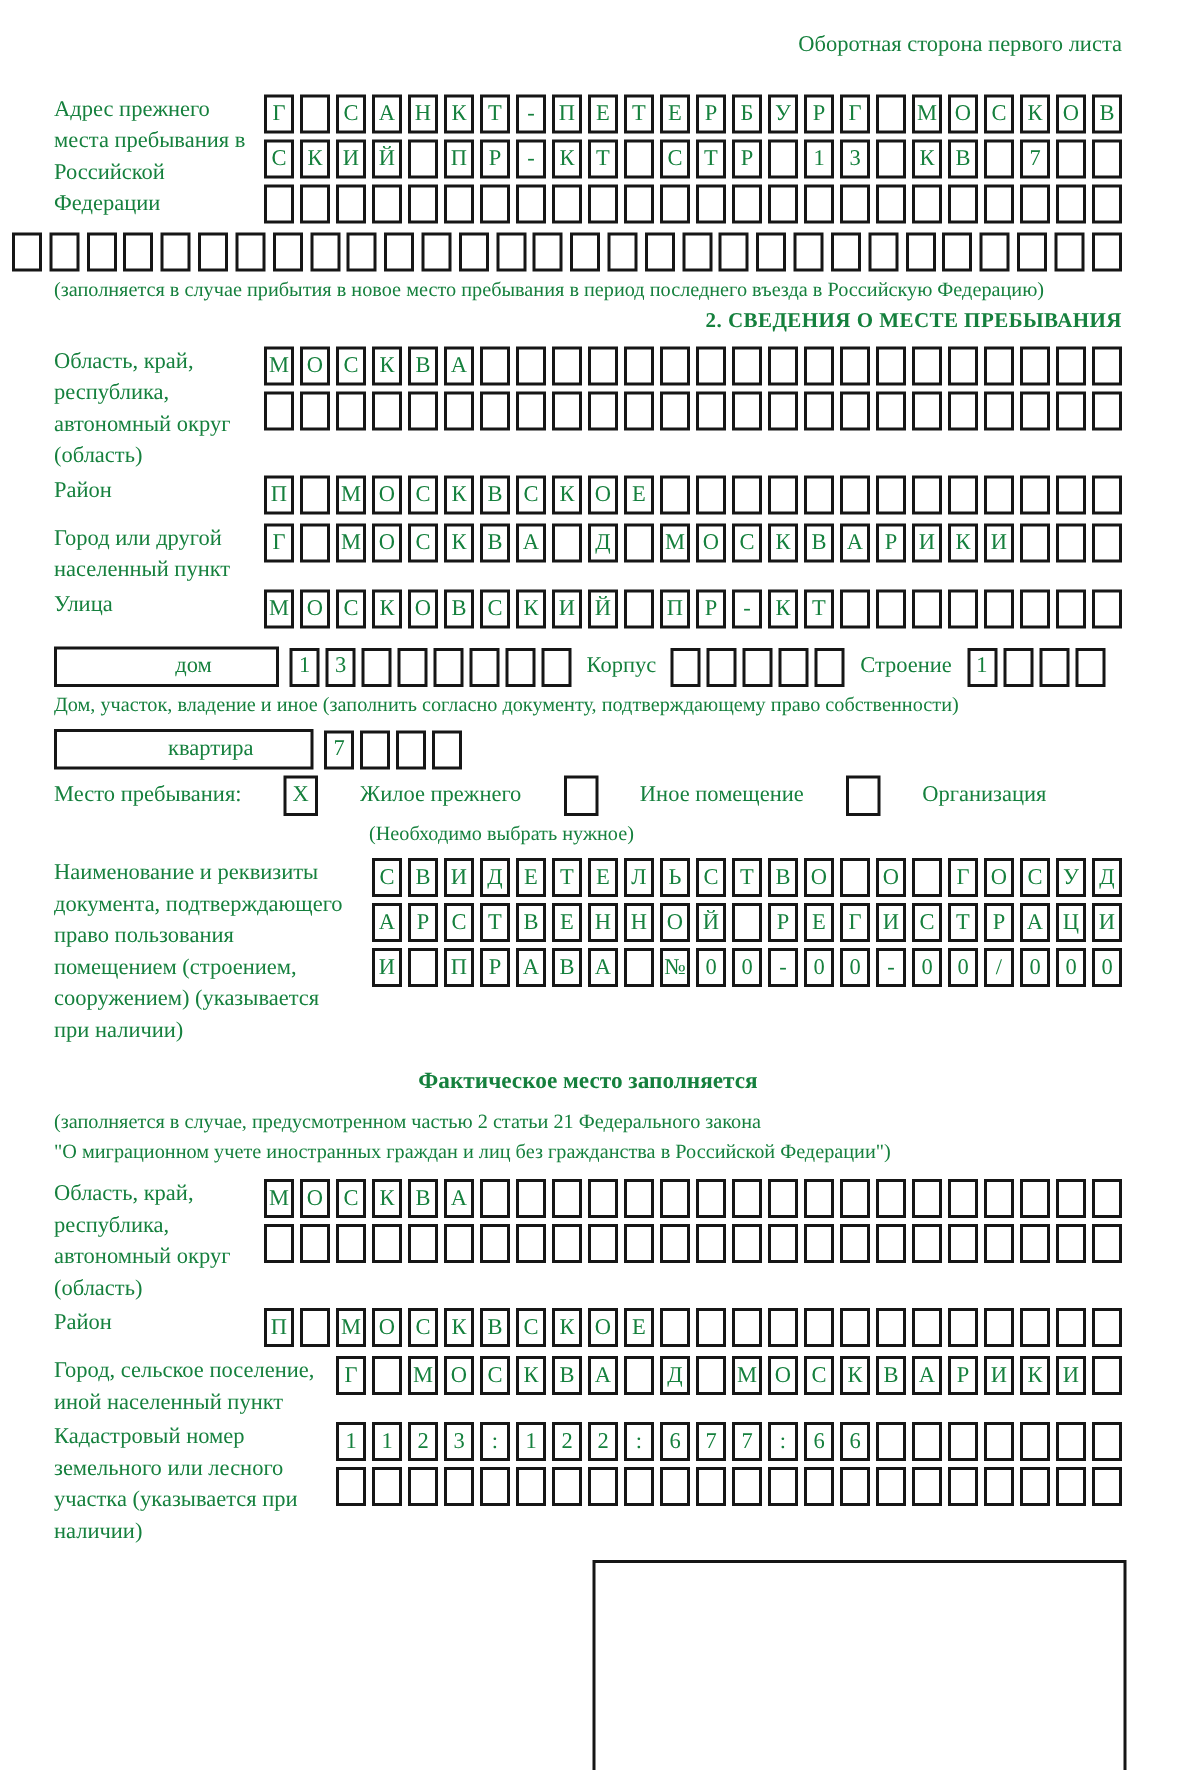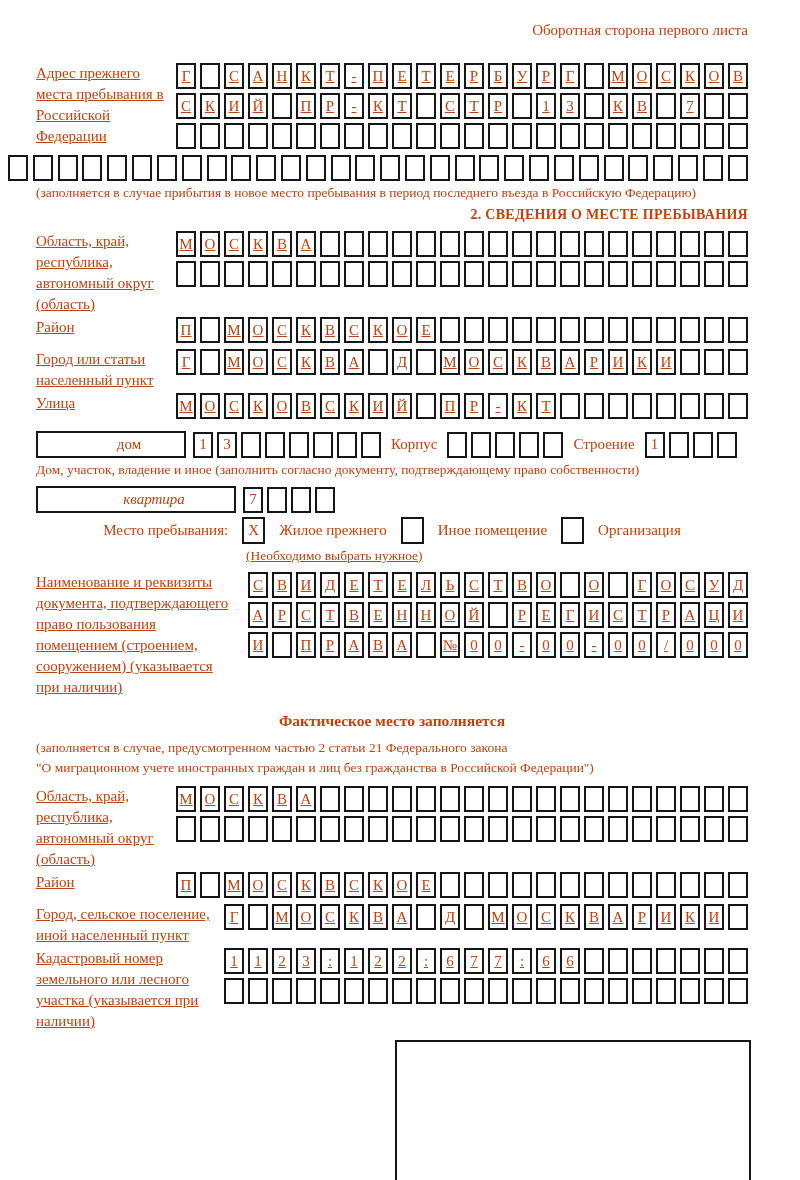--- a/index.html
+++ b/index.html
@@ -1,47 +1,47 @@
 <!DOCTYPE html>
 <html><head>
 <meta charset="utf-8">
 <style>
   html,body{margin:0;padding:0;background:#fff;}
   .page{
     position:relative;width:800px;height:1180px;box-sizing:border-box;
-    padding:14px 52px 0 36px;background:#fff;color:#c2410c;
+    padding:14px 52px 0 36px;background:#fff;color:#15803d;
     font-family:"Liberation Serif","DejaVu Serif",serif;overflow:hidden;
   }
   .header-note{text-align:right;font-size:15px;margin:8px 0 24px;}
   
   .cell{
     box-sizing:border-box;flex:0 0 20px;width:20px;height:26px;
     border:2px solid #161616;display:inline-flex;align-items:center;justify-content:center;
     font-size:15px;background:#fff;
   }
   .cellrow{display:flex;gap:4px;justify-content:flex-end;margin-bottom:4px;}
   .cells-inline{display:inline-flex;gap:4px;}
   .rows{margin-left:auto;}
-  .fieldblock{display:flex;align-items:flex-start;margin-bottom:2px;text-decoration:underline;}
+  .fieldblock{display:flex;align-items:flex-start;margin-bottom:2px;}
   .flabel{font-size:15px;line-height:21px;padding-right:6px;}
   .fullrow{margin-left:-28px;width:740px;justify-content:space-between;gap:0;}
   .note{font-size:13.5px;}
   .center{}
   h2{font-size:14px;text-align:right;margin:6px 0 8px;letter-spacing:.3px;}
   h3{font-size:15.5px;text-align:center;margin:14px 0 8px;}
   .wide-box{box-sizing:border-box;border:2px solid #161616;height:27px;display:flex;align-items:center;justify-content:center;font-size:15px;background:#fff;padding-left:36px;}
   .house-row,.apt-row{display:flex;align-items:center;gap:7px;margin-top:8px;}
   .inline-label{font-size:15px;padding:0 3px;}
   .caption{font-size:13.5px;margin:4px 0 8px;}
-  .stay-row{display:flex;align-items:center;gap:14px;margin-top:4px;font-size:15px;justify-content:center;}
+  .stay-row{display:flex;align-items:center;gap:28px;margin-top:4px;font-size:15px;}
   .checkbox{
     box-sizing:border-box;width:23px;height:27px;border:2px solid #161616;
     display:inline-flex;align-items:center;justify-content:center;font-size:15px;flex:0 0 23px;
   }
-  .choose-note{font-size:13.5px;margin:4px 0 8px 210px;text-decoration:underline;}
+  .choose-note{font-size:13.5px;margin:4px 0 8px 210px;}
   .docs{margin-top:4px;}
   .law-note{font-size:13.5px;text-align:left;line-height:20px;margin-bottom:8px;}
   .stamp-wrap{margin-top:8px;margin-left:359px;}
   .stamp-box{box-sizing:border-box;width:356px;height:175px;border:2px solid #161616;background:#fff;}
 </style>
 </head>
 <body>
 
 <div class="page">
 
@@ -250,21 +250,21 @@
           <span class="cell"></span>
           <span class="cell"></span>
           <span class="cell"></span>
           <span class="cell"></span>
           <span class="cell"></span>
         </div>
     </div>
   </div>
 
   <div class="fieldblock">
-    <div class="flabel" style="width:132px;">Город или статьи населенный пункт</div>
+    <div class="flabel" style="width:132px;">Город или другой населенный пункт</div>
     <div class="rows">
       <div class="cellrow">
           <span class="cell">Г</span>
           <span class="cell"></span>
           <span class="cell">М</span>
           <span class="cell">О</span>
           <span class="cell">С</span>
           <span class="cell">К</span>
           <span class="cell">В</span>
           <span class="cell">А</span>
@@ -344,21 +344,21 @@
     <div class="cells-inline">
         <span class="cell">1</span>
         <span class="cell"></span>
         <span class="cell"></span>
         <span class="cell"></span>
       </div>
   </div>
   <div class="caption">Дом, участок, владение и иное (заполнить согласно документу, подтверждающему право собственности)</div>
 
   <div class="apt-row">
-    <div class="wide-box" style="width:200px;font-style:italic;">квартира</div>
+    <div class="wide-box" style="width:173px;">квартира</div>
     <div class="cells-inline">
         <span class="cell">7</span>
         <span class="cell"></span>
         <span class="cell"></span>
         <span class="cell"></span>
       </div>
   </div>
 
   <div class="stay-row">
     <span>Место пребывания:</span>

